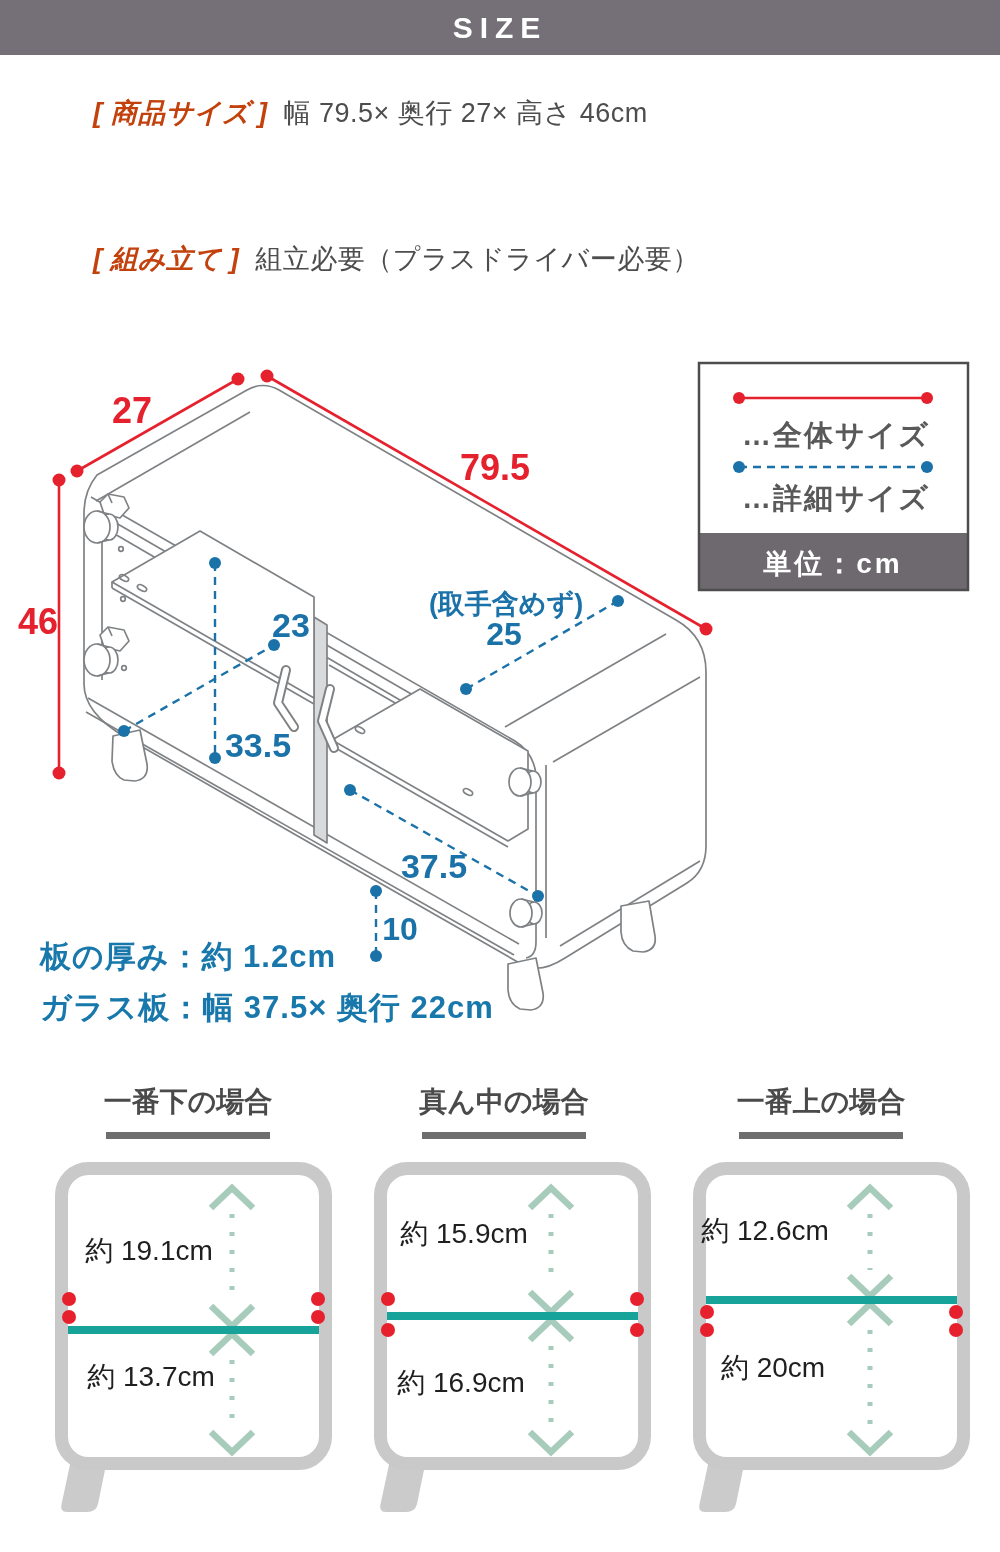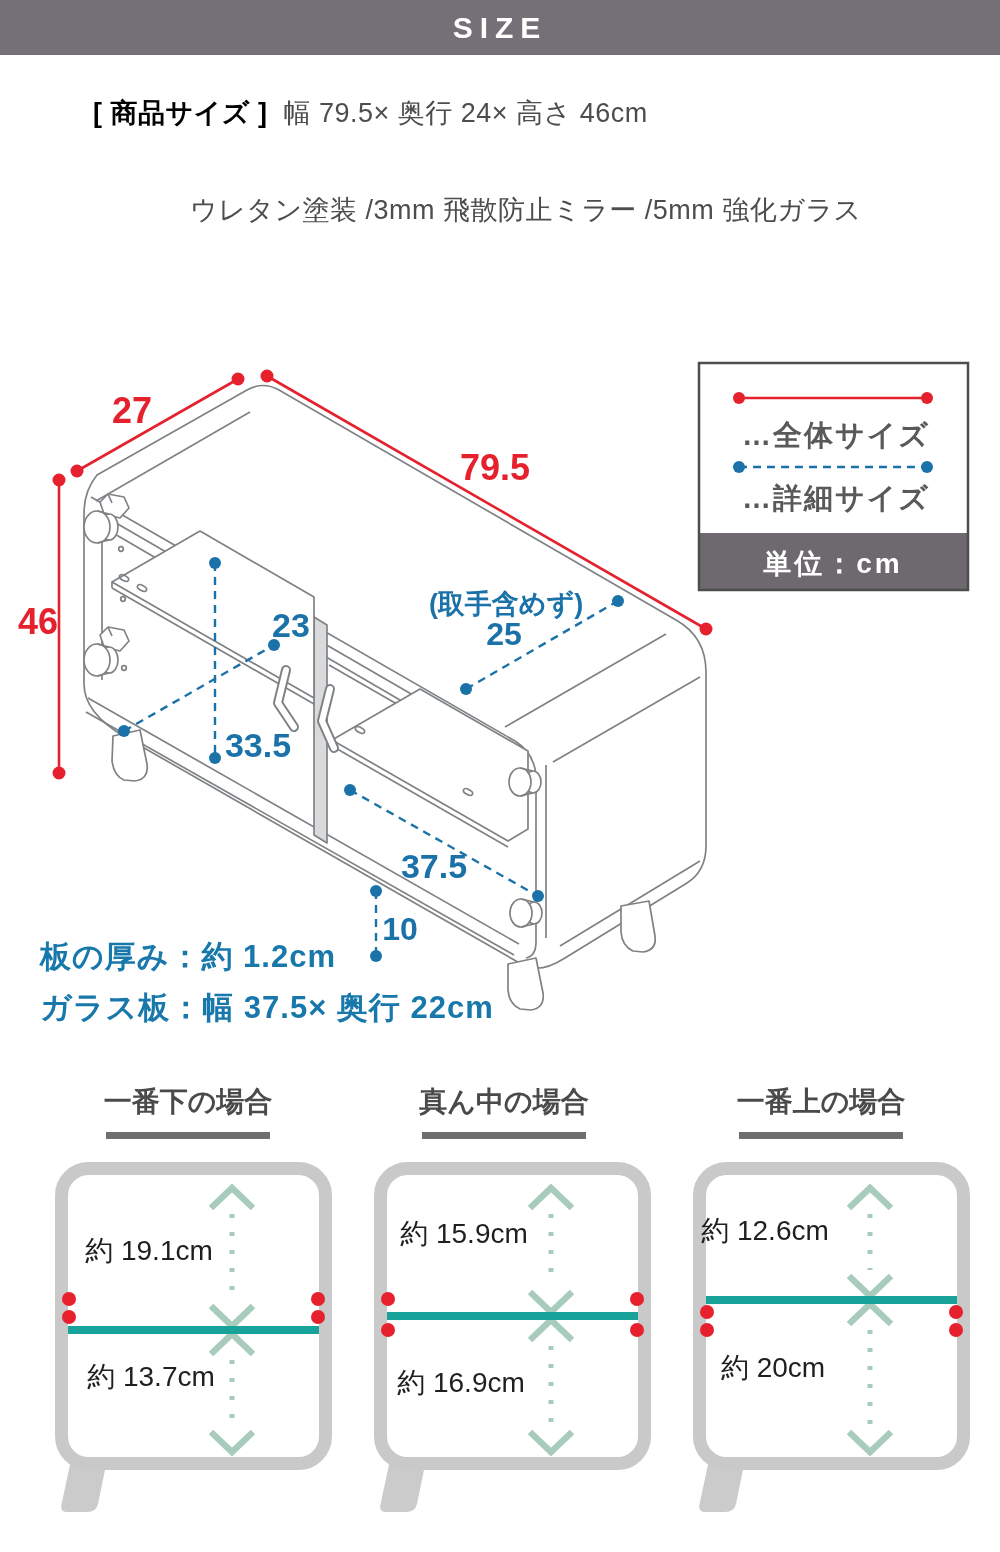--- a/index.html
+++ b/index.html
@@ -3,44 +3,45 @@
 <meta charset="utf-8">
 <style>
   html,body{margin:0;padding:0;background:#fff;}
   .page{position:relative;width:1000px;height:1552px;background:#fff;overflow:hidden;
         font-family:"Liberation Sans","DejaVu Sans",sans-serif;}
   .header-bar{position:absolute;left:0;top:0;width:1000px;height:55px;background:#757077;
         display:flex;align-items:center;justify-content:center;text-align:right;}
   .header-bar .title{color:#fff;font-size:30px;font-weight:700;letter-spacing:7px;}
   .spec-line{position:absolute;left:93px;font-size:27px;line-height:34px;color:#4d4d4d;
         letter-spacing:.5px;white-space:nowrap;}
-  .spec-line .lbl{font-weight:700;color:#000000;}
+  .spec-line .lbl{font-weight:700;color:#c2410c;font-style:italic;}
   .spec-line .val{font-weight:400;color:#4d4d4d;margin-left:8px;}
   .spec-line .val2{font-weight:400;color:#4d4d4d;}
   .gap{display:inline-block;width:32px;}
   svg{position:absolute;left:0;display:block;}
   #main-svg{top:350px;}
   #cases-svg{top:1075px;}
   text{font-family:"Liberation Sans","DejaVu Sans",sans-serif;}
 </style>
 </head>
 <body>
 
 <div class="page">
 
   <div class="header-bar">
     <span class="title">SIZE</span>
   </div>
 
   <div class="spec-line" style="top:96px">
     <span class="lbl">[ 商品サイズ ]</span>
-    <span class="val">幅 79.5× 奥行 24× 高さ 46cm</span>
+    <span class="val">幅 79.5× 奥行 27× 高さ 46cm</span>
   </div>
-  <div class="spec-line" style="top:193px;left:190px">
-    <span class="val2">ウレタン塗装 /3mm 飛散防止ミラー /5mm 強化ガラス</span>
+  <div class="spec-line" style="top:242px">
+    <span class="lbl">[ 組み立て ]</span>
+    <span class="val">組立必要（プラスドライバー必要）</span>
   </div>
 
   <svg id="main-svg" width="1000" height="720" viewBox="0 350 1000 720">
 
     <g stroke="#7f8285" stroke-width="1.7" fill="none" stroke-linejoin="round">
 
       <path d="M 97,475 L 247,390 Q 263,381 279,390 L 676,620 Q 706,637 706,672 L 706,846
                Q 706,871 687,883 L 565,958 Q 540,974 523,965 L 125,737 Q 84,713 84,684
                L 84,513 Q 84,491 97,475 Z"></path>
 

